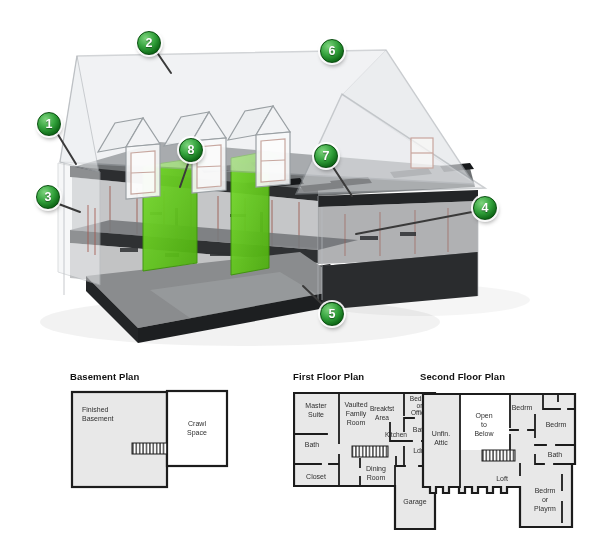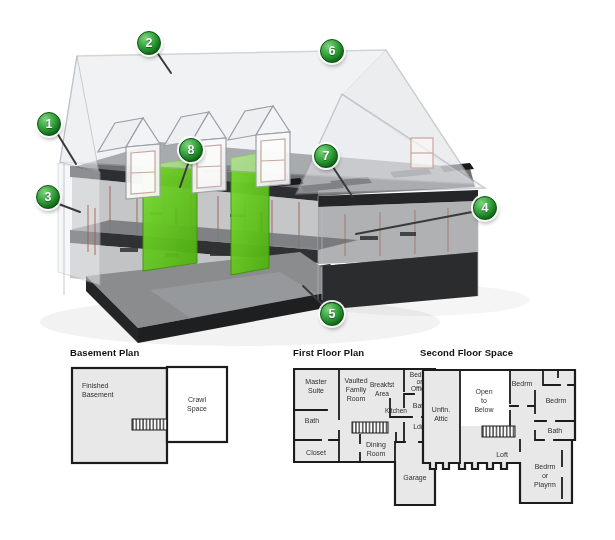--- a/index.html
+++ b/index.html
@@ -9,21 +9,21 @@
   .house-svg{position:absolute;left:0;top:0;}
   
   .badge{position:absolute;width:22px;height:22px;border-radius:50%;
          background:radial-gradient(circle at 35% 28%, #7ed47e 0%, #31a03a 45%, #0c6414 78%, #084c0e 100%);
          border:1px solid #0a4f10;
          box-shadow:0 0 0 2px rgba(255,255,255,.9), 1px 3px 4px rgba(0,0,0,.35);
          color:#fff;font-weight:bold;font-size:12.5px;line-height:22px;text-align:center;
          text-shadow:0 1px 1px rgba(0,0,0,.45);z-index:5;cursor:pointer;}
   
   .plan{position:absolute;}
-  .plan-title{font-size:9.5px;font-weight:bold;color:#111;letter-spacing:.1px;height:12px;}
+  .plan-title{font-size:9.5px;font-weight:bold;color:#111;letter-spacing:.1px;height:12px;margin-top:24px;}
   .plan svg{display:block;margin-top:4px;}
   .plan text{font-family:"Liberation Sans",sans-serif;fill:#2f2f2f;font-size:7px;}
   .plan text.sm{font-size:6.6px;}
   .room{fill:#e8e8e8;stroke:#1c1c1c;stroke-width:2.2;}
   .room-white{fill:#ffffff;stroke:#1c1c1c;stroke-width:2.2;}
   .wall{stroke:#1c1c1c;stroke-width:1.8;fill:none;stroke-linecap:square;}
   .stairs{stroke:#1c1c1c;stroke-width:1;}
 </style>
 </head>
 <body>
@@ -249,21 +249,21 @@
       <text x="127" y="66" text-anchor="middle">Ldry</text>
       <text x="19" y="60" text-anchor="middle">Bath</text>
       <text x="23" y="92" text-anchor="middle">Closet</text>
       <text x="83" y="84" text-anchor="middle">Dining</text>
       <text x="83" y="93" text-anchor="middle">Room</text>
       <text x="122" y="117" text-anchor="middle">Garage</text>
     </svg>
   </div>
 
   <div class="plan" style="left:420px;top:347px;width:160px;">
-    <div class="plan-title">Second Floor Space</div>
+    <div class="plan-title">Second Floor Plan</div>
     <svg width="160" height="147" viewBox="0 0 160 147">
       <path class="room" d="
         M3,7 H155 V77 H152 V140 H100 V100 H87 v6 h-6 v-6 H73 v6 h-6 v-6
         H58 v6 h-6 v-6 H45 v6 h-6 v-6 H29 v6 h-6 v-6 H16 v6 h-6 v-6 H3 Z"></path>
       <rect x="41" y="8" width="48" height="55" fill="#ffffff"></rect>
       <path class="wall" d="
         M40,7 V100
         M90,7 V40 M90,48 V63
         M90,43 H98 M108,43 H115
         M115,28 V43

